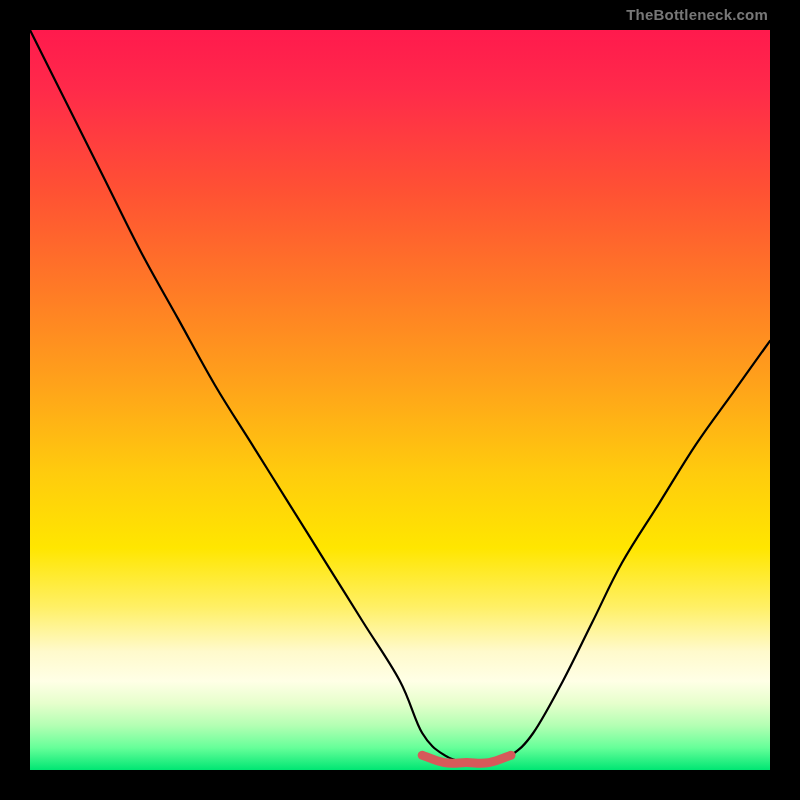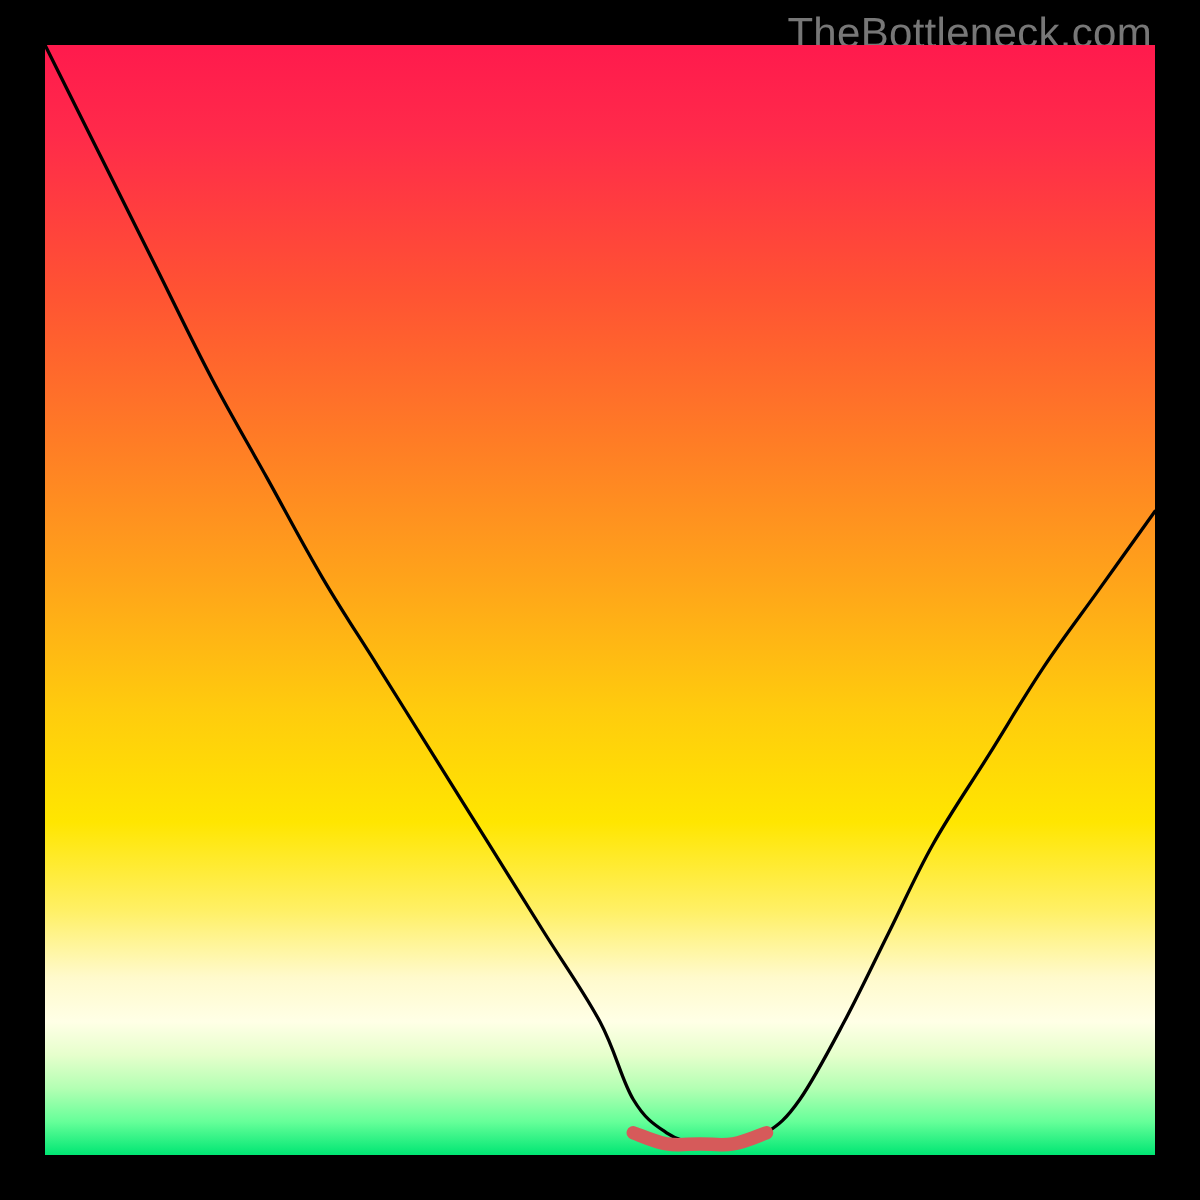--- a/index.html
+++ b/index.html
@@ -39,22 +39,22 @@
       #b3ffb3 94%,
       #66ff99 97%,
       #00e673 100%
     );
   }
   .watermark {
     position: absolute;
     top: 6px;
     right: 32px;
     color: #777;
-    font-size: 28px;
-    font-weight: 400;
+    font-size: 15px;
+    font-weight: 700;
     letter-spacing: 0.2px;
     user-select: none;
   }
   svg.curve {
     position: absolute;
     left: 0;
     top: 0;
     width: 740px;
     height: 740px;
     overflow: visible;

